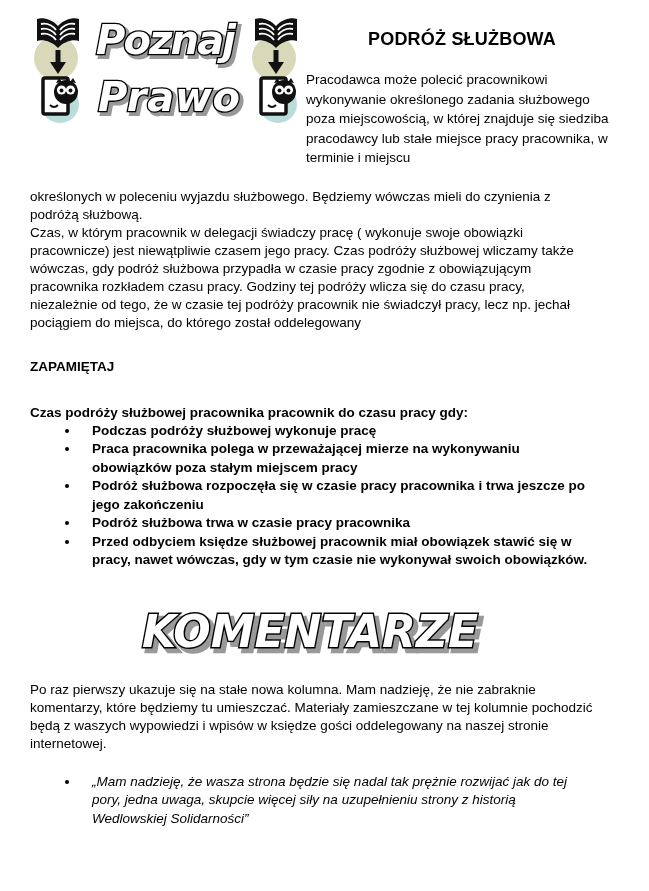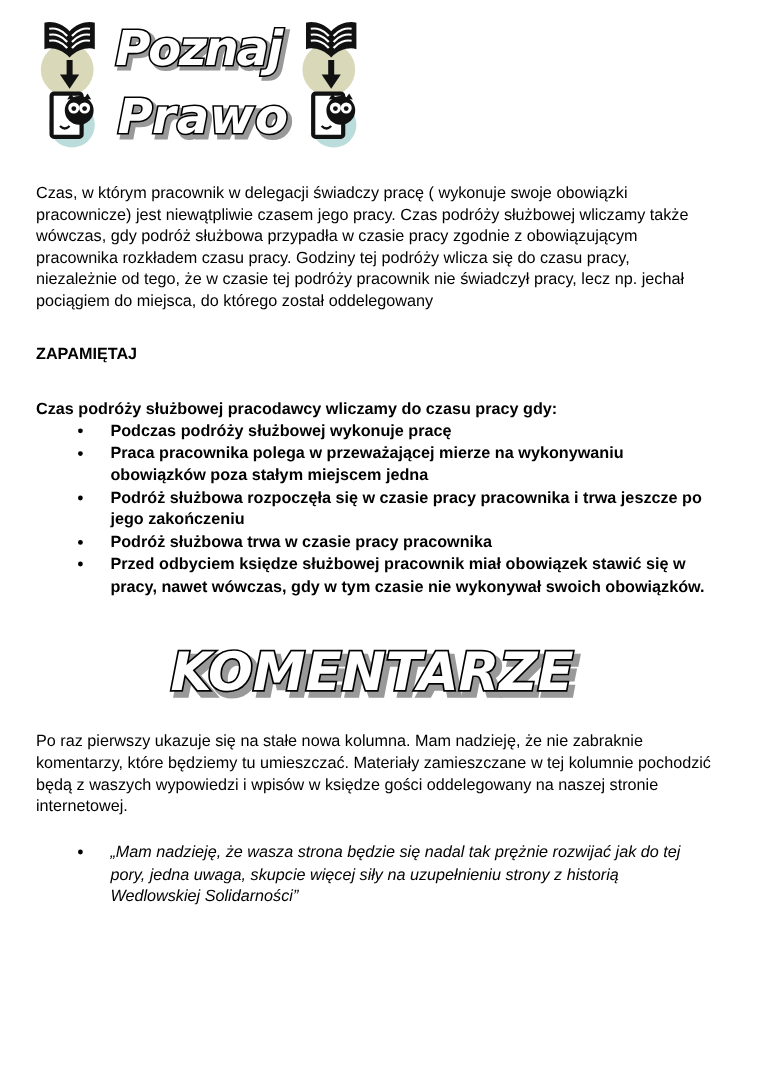--- a/index.html
+++ b/index.html
@@ -85,29 +85,34 @@
           <circle cx="36" cy="78" r="12" fill="#111"></circle>
           <circle cx="31.5" cy="76" r="4.6" fill="#fff"></circle>
           <circle cx="40.5" cy="76" r="4.6" fill="#fff"></circle>
           <circle cx="31.5" cy="76.5" r="2" fill="#111"></circle>
           <circle cx="40.5" cy="76.5" r="2" fill="#111"></circle>
           <path d="M20 91 Q24 95 28 91" stroke="#111" stroke-width="2" fill="none"></path>
         </svg>
       </span>
     </div>
 
+    <div class="header-right">
+      <div class="doc-title">PODRÓŻ SŁUŻBOWA</div>
+      <p class="intro">Pracodawca może polecić pracownikowi wykonywanie określonego zadania służbowego poza miejscowością, w której znajduje się siedziba pracodawcy lub stałe miejsce pracy pracownika, w terminie i miejscu</p>
+    </div>
   </div>
 
   <div class="bodytext">
+    <p>określonych w poleceniu wyjazdu służbowego. Będziemy wówczas mieli do czynienia z podróżą służbową.</p>
     <p>Czas, w którym pracownik w delegacji świadczy pracę ( wykonuje swoje obowiązki pracownicze) jest niewątpliwie czasem jego pracy. Czas podróży służbowej wliczamy także wówczas, gdy podróż służbowa przypadła w czasie pracy zgodnie z obowiązującym pracownika rozkładem czasu pracy. Godziny tej podróży wlicza się do czasu pracy, niezależnie od tego, że w czasie tej podróży pracownik nie świadczył pracy, lecz np. jechał pociągiem do miejsca, do którego został oddelegowany</p>
     <p class="remember">ZAPAMIĘTAJ</p>
-    <p class="list-lead">Czas podróży służbowej pracodawcy wliczamy do czasu pracy gdy:</p>
+    <p class="list-lead">Czas podróży służbowej pracownika pracownik do czasu pracy gdy:</p>
     <ul class="rules">
       <li>Podczas podróży służbowej wykonuje pracę</li>
-      <li>Praca pracownika polega w przeważającej mierze na wykonywaniu obowiązków poza stałym miejscem jedna</li>
+      <li>Praca pracownika polega w przeważającej mierze na wykonywaniu obowiązków poza stałym miejscem pracy</li>
       <li>Podróż służbowa rozpoczęła się w czasie pracy pracownika i trwa jeszcze po jego zakończeniu</li>
       <li>Podróż służbowa trwa w czasie pracy pracownika</li>
       <li>Przed odbyciem księdze służbowej pracownik miał obowiązek stawić się w pracy, nawet wówczas, gdy w tym czasie nie wykonywał swoich obowiązków.</li>
     </ul>
   </div>
 
   <div class="komentarze-wrap">
     <svg width="368" height="58" viewBox="0 0 368 58">
       <g font-family="&quot;DejaVu Sans&quot;, sans-serif" font-size="44" font-weight="bold" font-style="italic" lengthAdjust="spacingAndGlyphs">
         <text x="18" y="47" textLength="336" fill="#999" stroke="#999" stroke-width="4.5" paint-order="stroke">KOMENTARZE</text>

